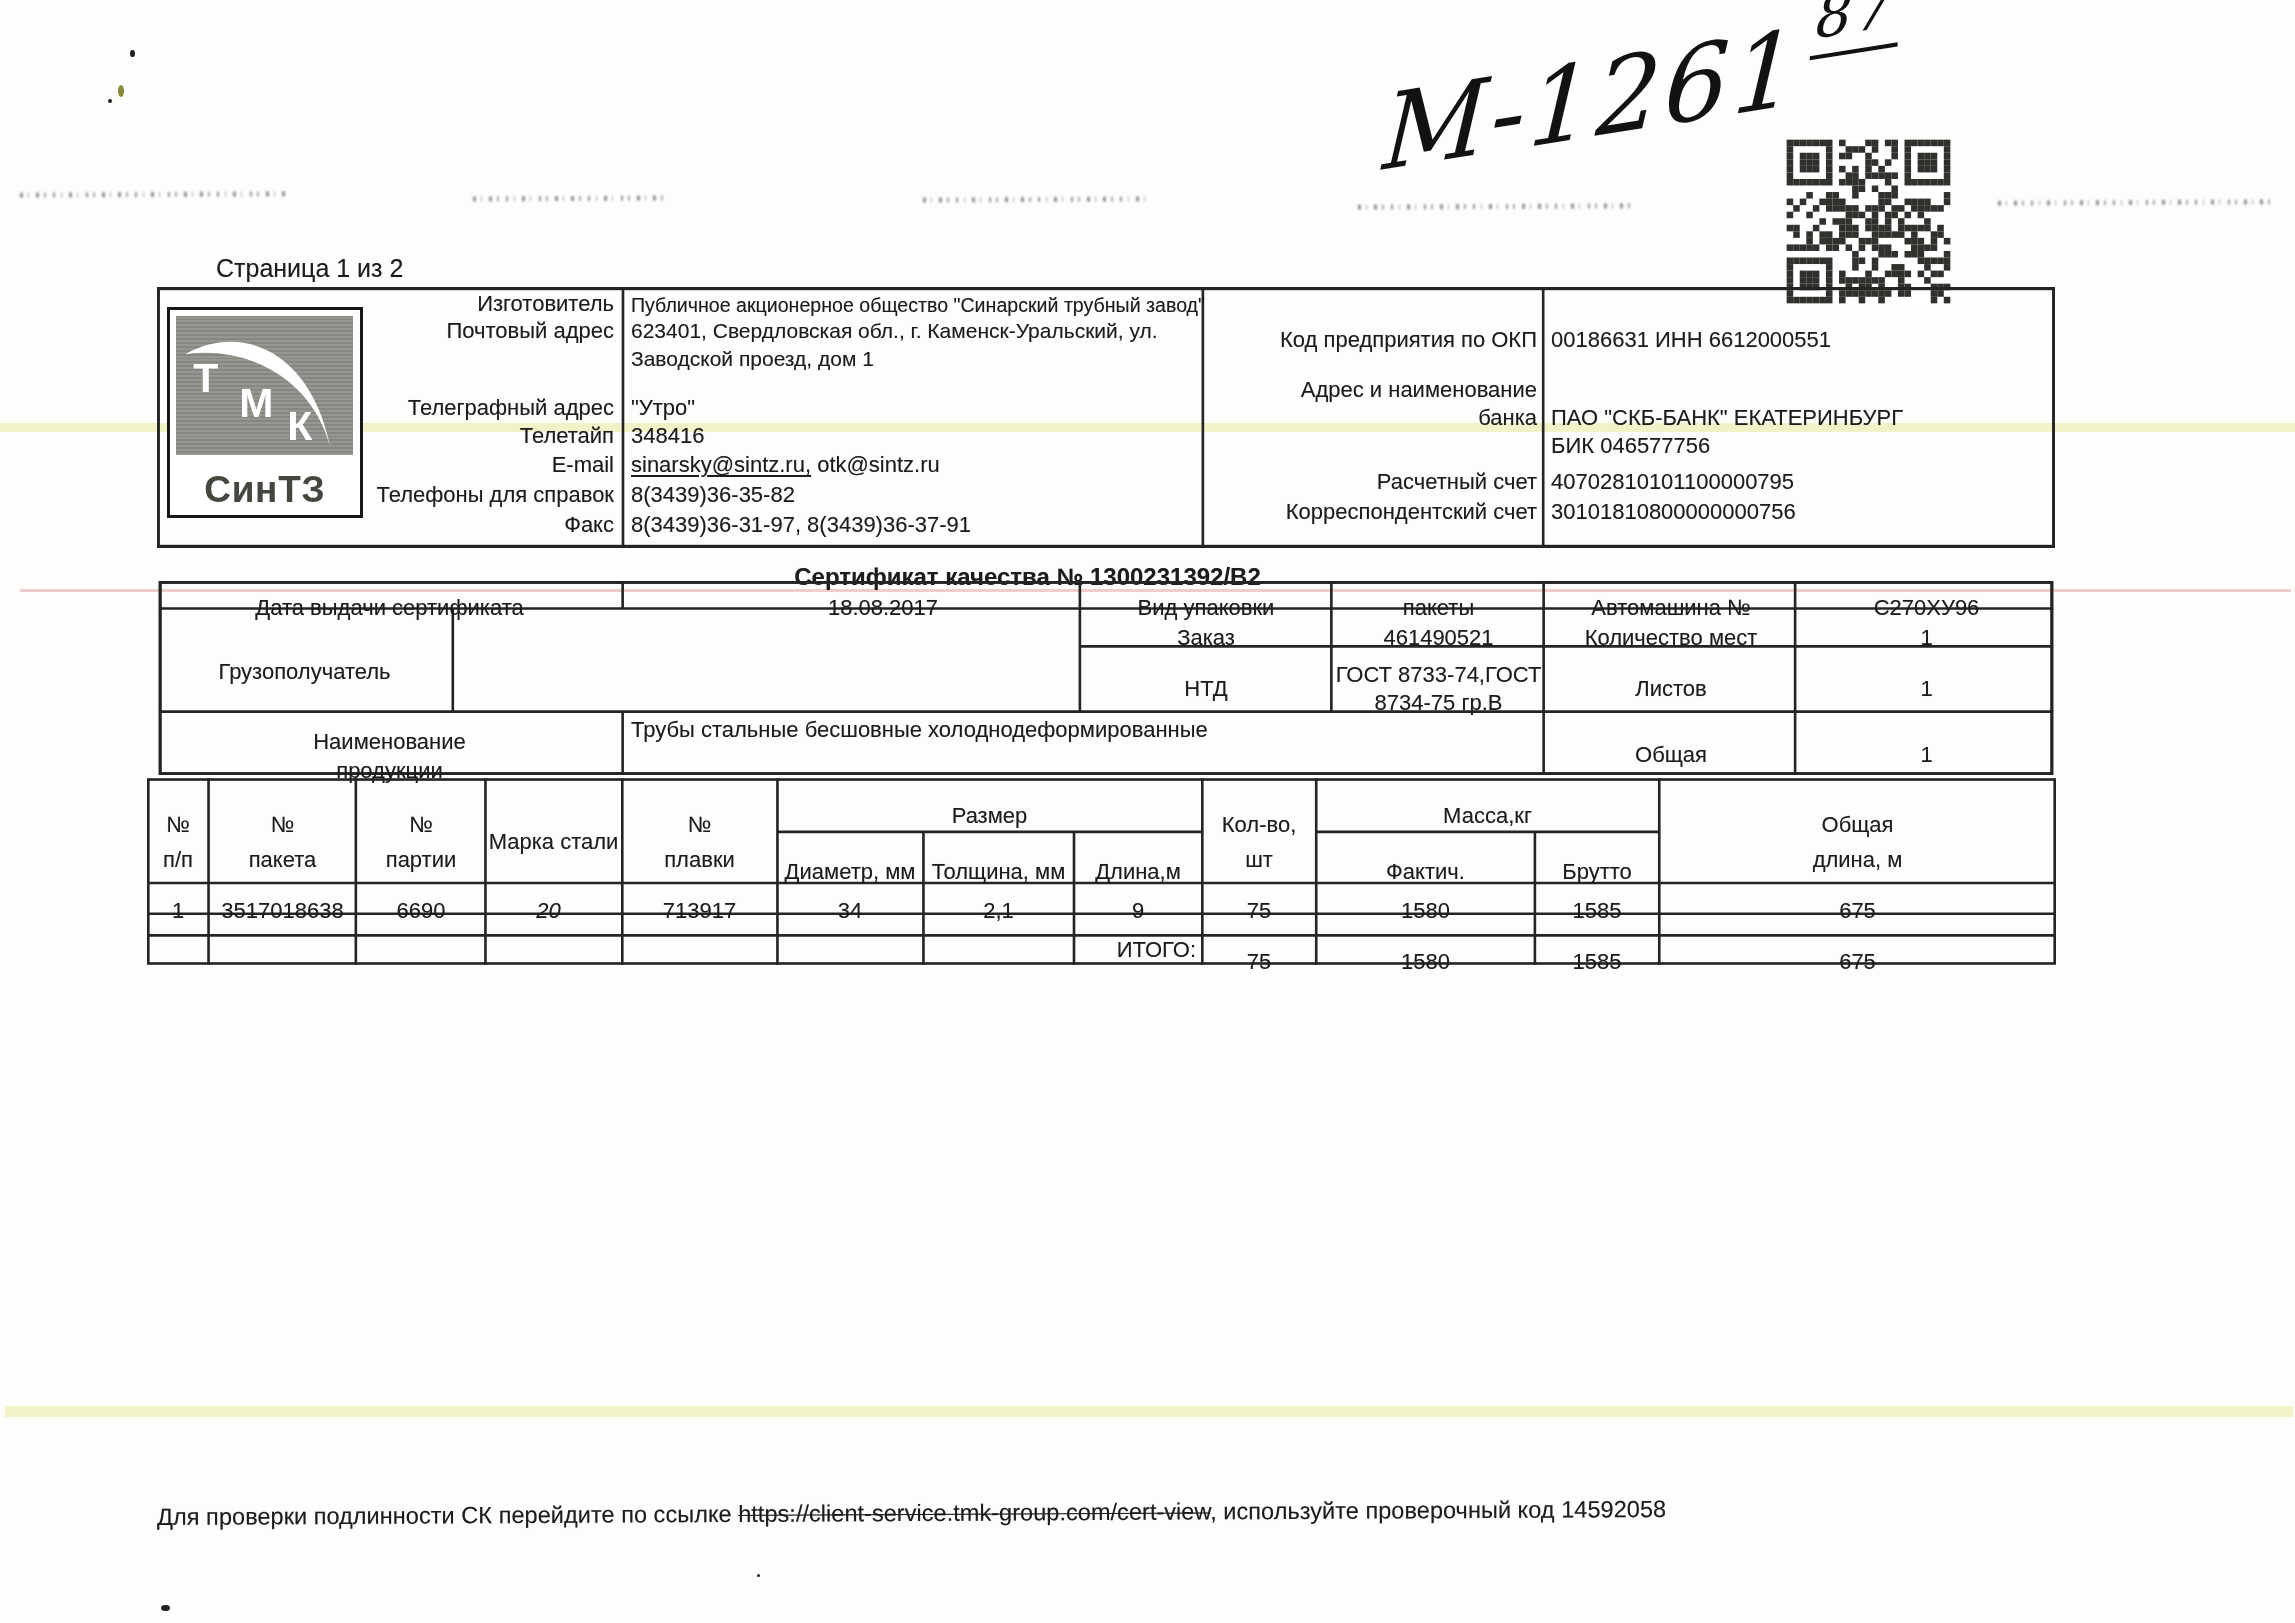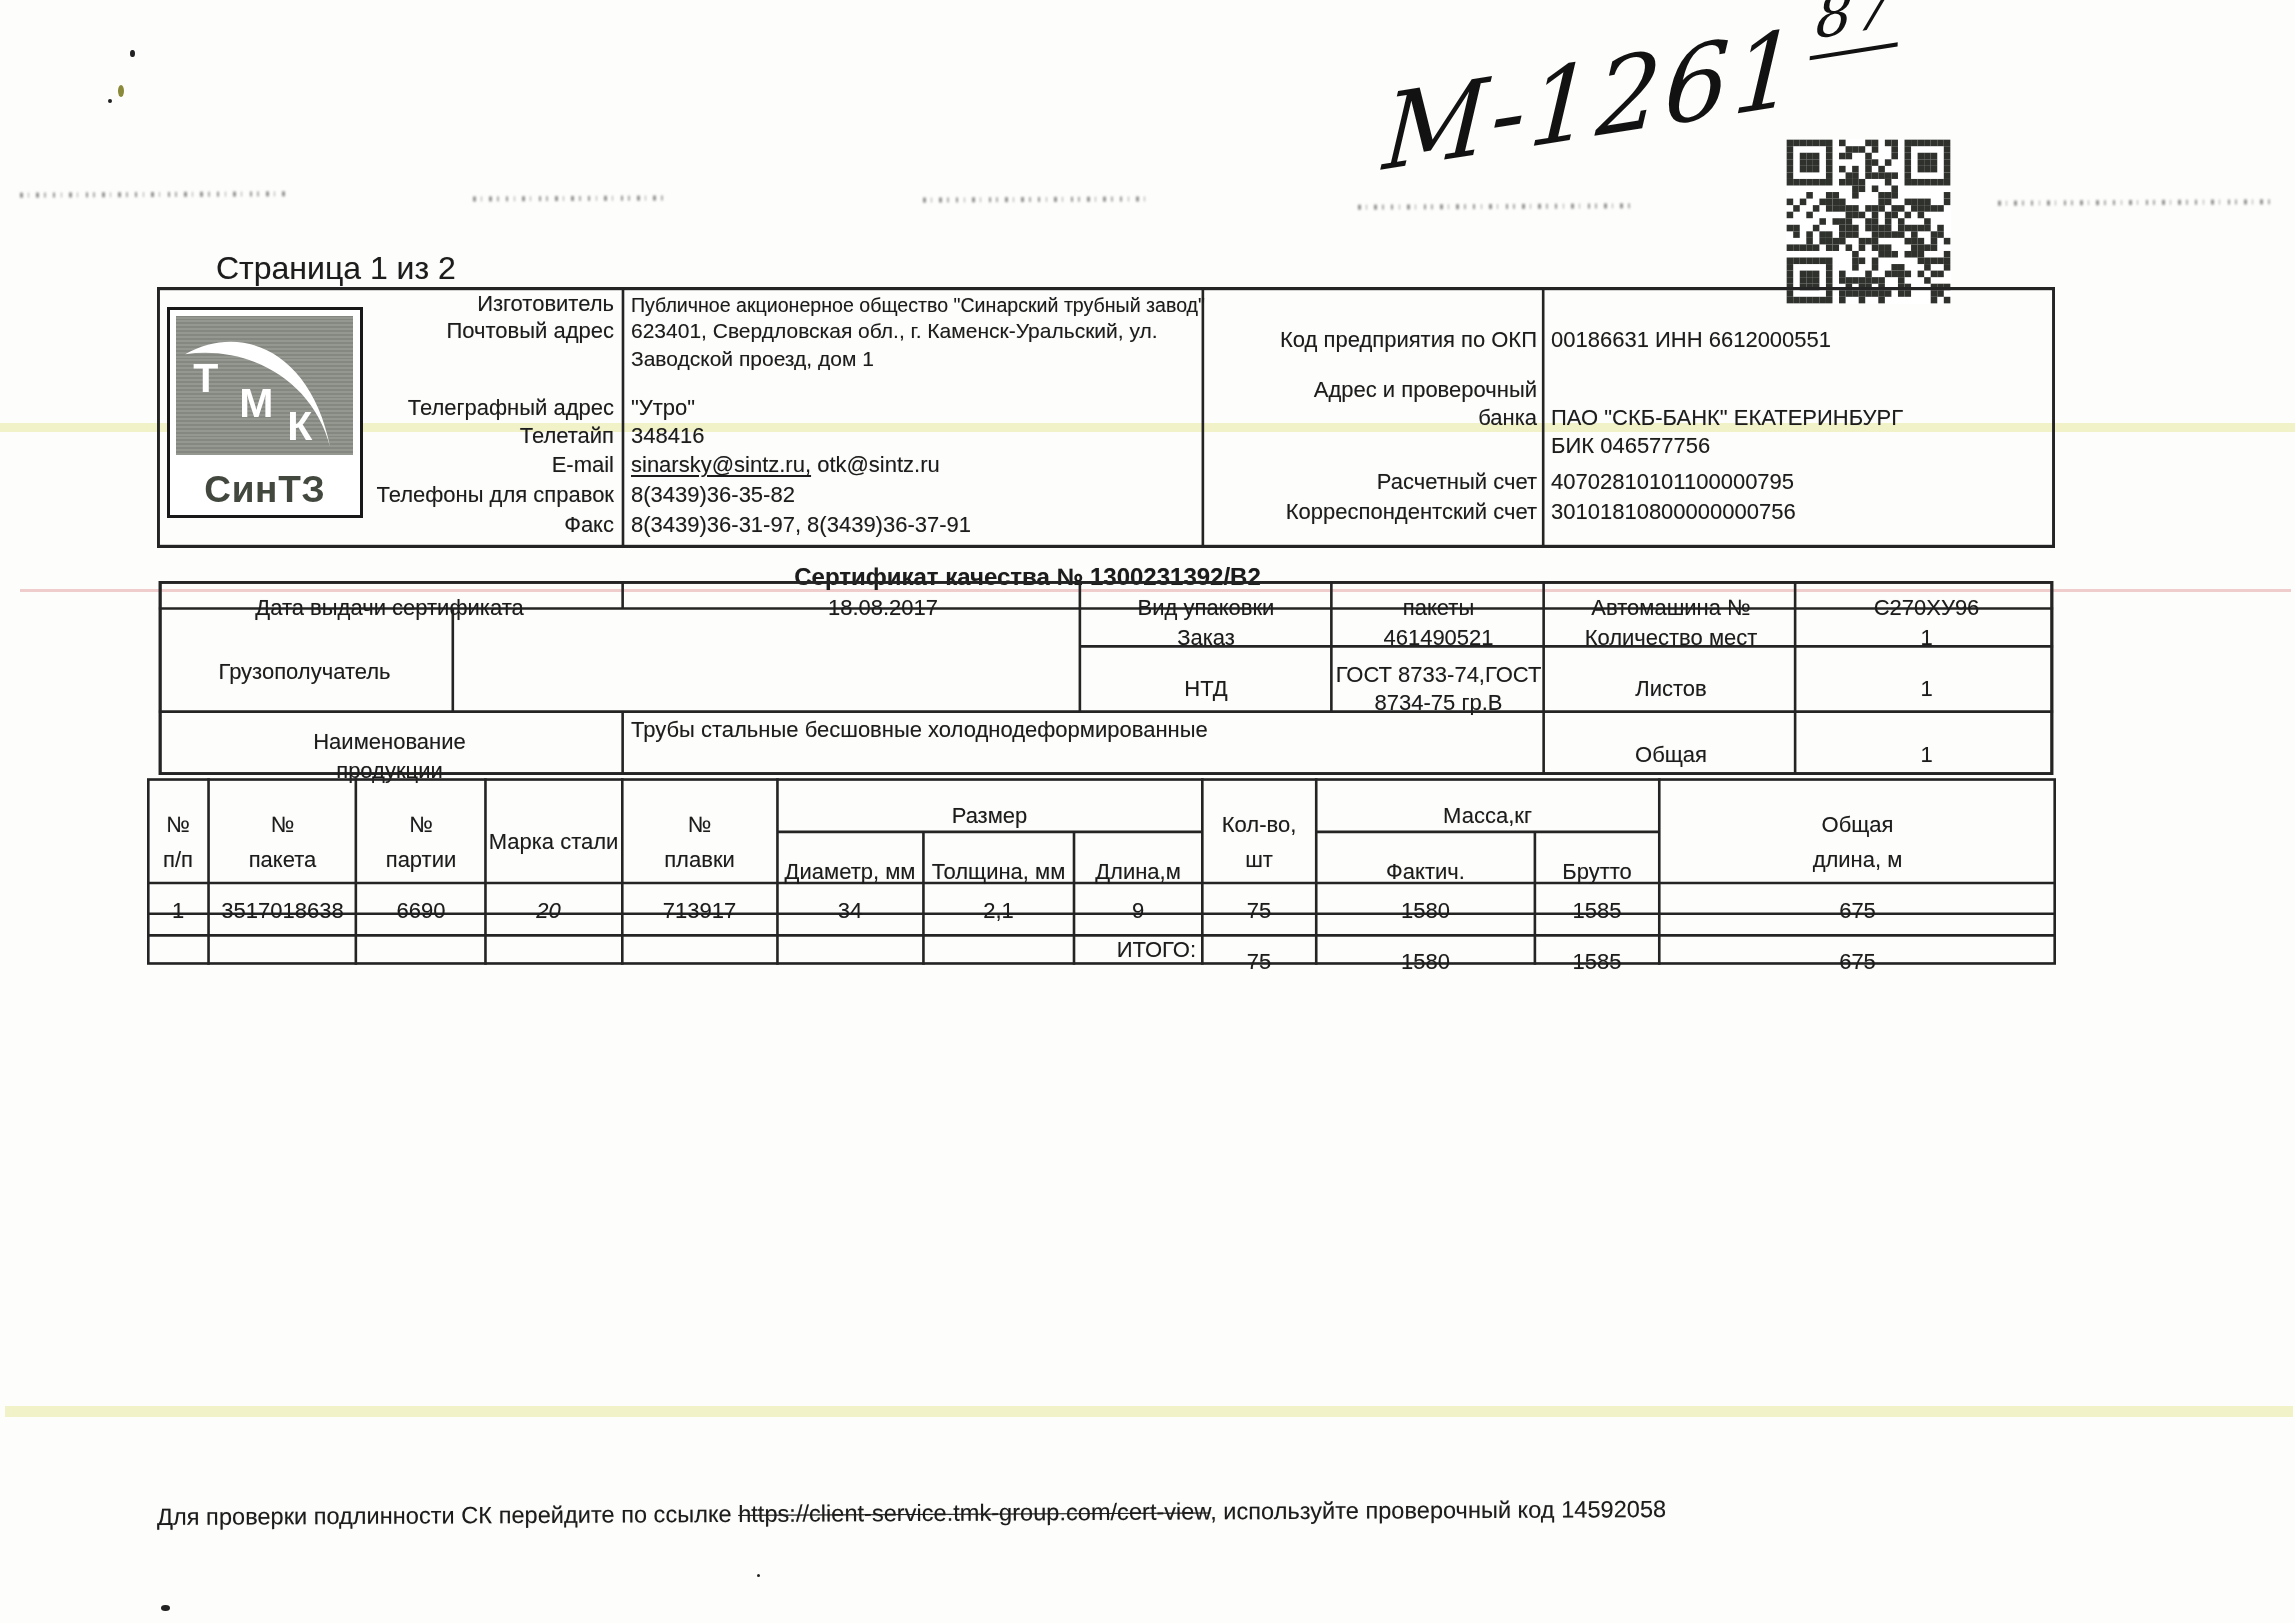--- a/index.html
+++ b/index.html
@@ -375,21 +375,21 @@
         <rect x="221" y="231" width="10" height="10"></rect>
         <rect x="231" y="231" width="10" height="10"></rect>
         <rect x="81" y="241" width="10" height="10"></rect>
         <rect x="111" y="241" width="10" height="10"></rect>
         <rect x="141" y="241" width="10" height="10"></rect>
         <rect x="221" y="241" width="10" height="10"></rect>
         <rect x="241" y="241" width="10" height="10"></rect>
       </g>
     </svg>
 
-  <div class="t" style="left:216px;top:255px;font-size:32px;">Страница 1 из 2</div>
+  <div class="t" style="left:216px;top:255px;font-size:25px;">Страница 1 из 2</div>
 
   <div class="tablebox" style="left:157px;top:287px;width:1898px;height:261px;">
     <svg class="grid" width="1898" height="261" viewBox="0 0 2900 398">
       <rect x="2" y="2" width="2896" height="394" fill="none" stroke="#242424" stroke-width="5"></rect>
       <line x1="712" y1="0" x2="712" y2="398" stroke="#242424" stroke-width="4"></line>
       <line x1="1598" y1="0" x2="1598" y2="398" stroke="#242424" stroke-width="4"></line>
       <line x1="2118" y1="0" x2="2118" y2="398" stroke="#242424" stroke-width="4"></line>
     </svg>
 
     <div class="logo" style="left:9.8px;top:19.6px;">
@@ -418,21 +418,21 @@
     <div class="t" style="left:474px;top:107px;">"Утро"</div>
     <div class="t" style="left:474px;top:135px;">348416</div>
     <div class="t" style="left:474px;top:164px;">
       <span class="u">sinarsky@sintz.ru,</span>
       <span>otk@sintz.ru</span>
     </div>
     <div class="t" style="left:474px;top:194px;">8(3439)36-35-82</div>
     <div class="t" style="left:474px;top:224px;">8(3439)36-31-97, 8(3439)36-37-91</div>
 
     <div class="t r" style="left:1054px;top:39px;width:326px;">Код предприятия по ОКП</div>
-    <div class="t r" style="left:1054px;top:89px;width:326px;">Адрес и проверочный</div>
+    <div class="t r" style="left:1054px;top:89px;width:326px;">Адрес и наименование</div>
     <div class="t r" style="left:1054px;top:117px;width:326px;">банка</div>
     <div class="t r" style="left:1054px;top:181px;width:326px;">Расчетный счет</div>
     <div class="t r" style="left:1054px;top:211px;width:326px;">Корреспондентский счет</div>
 
     <div class="t" style="left:1394px;top:39px;">00186631 ИНН 6612000551</div>
     <div class="t" style="left:1394px;top:117px;">ПАО "СКБ-БАНК" ЕКАТЕРИНБУРГ</div>
     <div class="t" style="left:1394px;top:145px;">БИК 046577756</div>
     <div class="t" style="left:1394px;top:181px;">40702810101100000795</div>
     <div class="t" style="left:1394px;top:211px;">30101810800000000756</div>
   </div>

